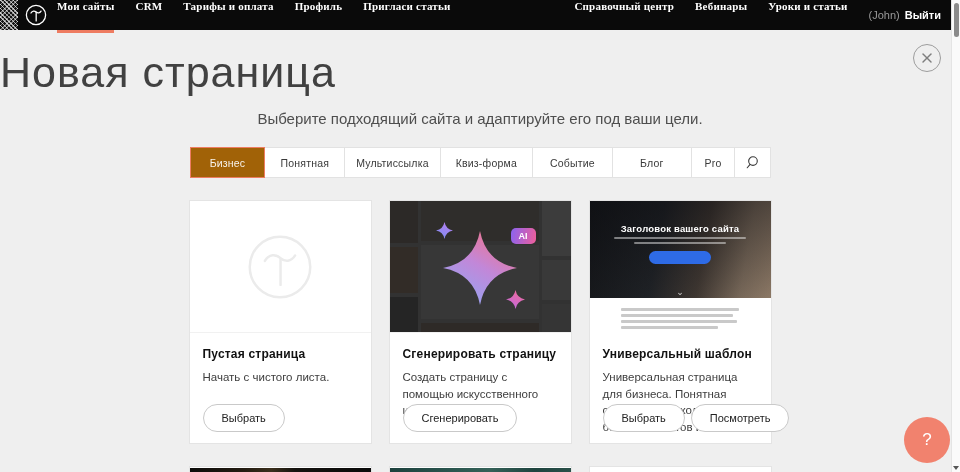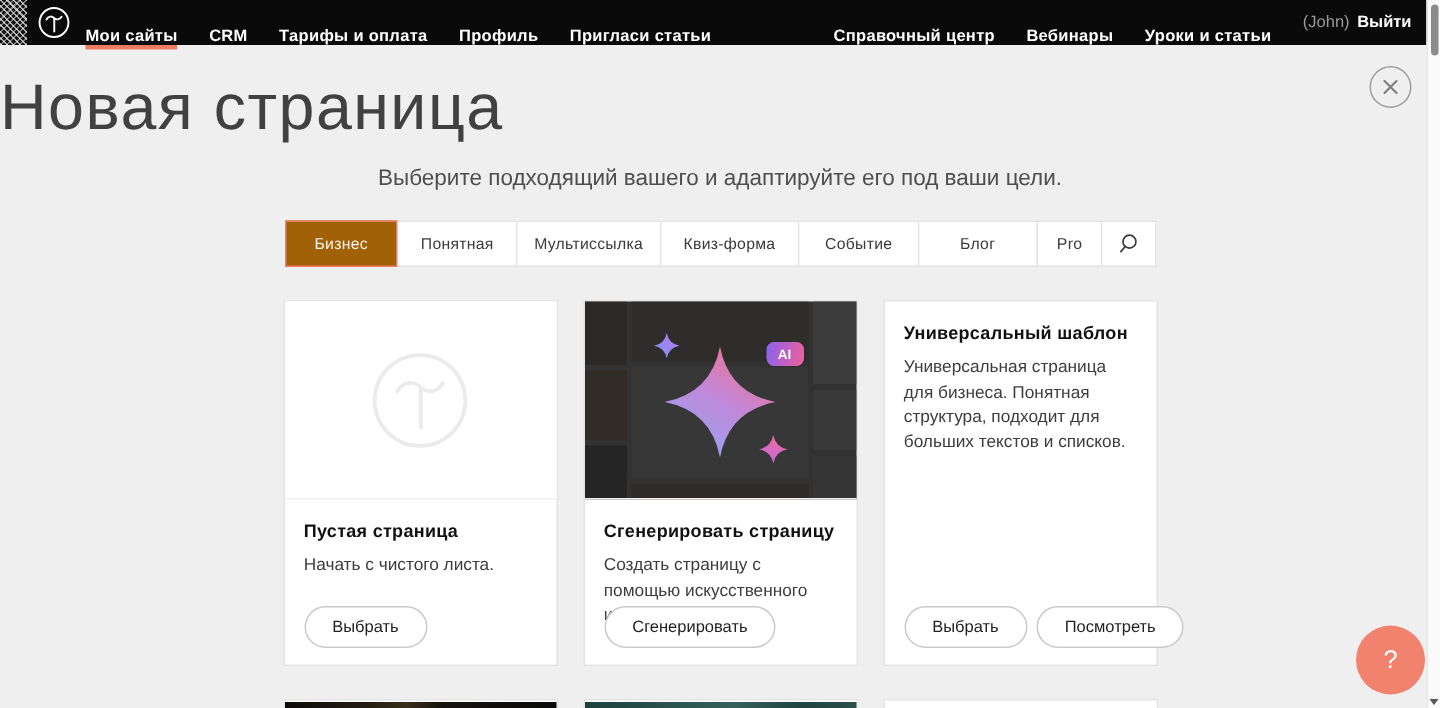--- a/index.html
+++ b/index.html
@@ -17,23 +17,23 @@
   }
   .pattern-strip {
     width:18px; height:30px; flex:0 0 18px; background-color:#141414;
     background-image:
       repeating-linear-gradient(45deg, rgba(255,255,255,.65) 0 1px, transparent 1px 3px),
       repeating-linear-gradient(-45deg, rgba(255,255,255,.45) 0 1px, transparent 1px 3px);
   }
   .logo-wrap { margin:0 10px 0 7px; display:flex; align-items:center; }
   .nav-left, .nav-right { display:flex; align-items:center; height:30px; }
   .nav-item {
-    position:relative; height:30px; display:flex; align-items:flex-end;
+    position:relative; height:30px; display:flex; align-items:flex-start;
     color:#fff; font-size:11px; font-weight:700; letter-spacing:.2px;
-    margin-right:21px; cursor:pointer; white-space:nowrap;
+    margin-right:21px; cursor:pointer; white-space:nowrap;font-family:Liberation Serif, serif;
   }
   .nav-item.active .active-underline {
     position:absolute; left:0; right:0; bottom:-3px; height:3px; background:#ee7c61;
   }
   .nav-right { margin-left:auto; margin-right:10px; }
   .nav-right .nav-item { margin-right:0; margin-left:21px; }
   .user-name { color:#9a9a9a; font-size:11px; font-weight:400; margin-left:21px; }
   .logout { color:#fff; font-size:11px; font-weight:700; margin-left:5px; cursor:pointer; }
   
   .scrollbar {
@@ -182,21 +182,21 @@
 </div>
 
 <button class="close-btn">
   <svg width="12" height="12" viewBox="0 0 12 12">
     <line x1="2" y1="2" x2="10" y2="10" stroke="#7e7e7e" stroke-width="1.4" stroke-linecap="round"></line>
     <line x1="10" y1="2" x2="2" y2="10" stroke="#7e7e7e" stroke-width="1.4" stroke-linecap="round"></line>
   </svg>
 </button>
 
 <h1 class="page-title">Новая страница</h1>
-<p class="page-subtitle">Выберите подходящий вашего и адаптируйте его под ваши цели.</p>
+<p class="page-subtitle">Выберите подходящий сайта и адаптируйте его под ваши цели.</p>
 
 <div class="tabs">
   <div class="tab active">
       <span>Бизнес</span>
     </div>
   <div class="tab">
       <span>Понятная</span>
     </div>
   <div class="tab">
       <span>Мультиссылка</span>
@@ -285,20 +285,39 @@
     <div class="card-body">
       <div class="card-title">Сгенерировать страницу</div>
       <div class="card-desc">Создать страницу с помощью искусственного интеллекта.</div>
     </div>
     <div class="card-actions">
       <button class="pill-btn">Сгенерировать</button>
     </div>
   </div>
 
   <div class="card">
+    <div class="card-img" style="border-bottom:none;">
+      <div class="preview-hero">
+        <div class="hero-content">
+          <div class="hero-heading">Заголовок вашего сайта</div>
+          <div class="hero-line" style="width:132px;"></div>
+          <div class="hero-line" style="width:92px;"></div>
+          <button class="hero-btn"></button>
+        </div>
+        <div class="hero-chevron">⌄</div>
+      </div>
+      <div class="preview-white">
+        <div class="ln-group">
+          <div class="ln" style="width:118px;"></div>
+          <div class="ln" style="width:112px;"></div>
+          <div class="ln" style="width:116px;"></div>
+          <div class="ln" style="width:97px;"></div>
+        </div>
+      </div>
+    </div>
     <div class="card-body">
       <div class="card-title">Универсальный шаблон</div>
       <div class="card-desc">Универсальная страница для бизнеса. Понятная структура, подходит для больших текстов и списков.</div>
     </div>
     <div class="card-actions">
       <button class="pill-btn">Выбрать</button>
       <button class="pill-btn">Посмотреть</button>
     </div>
   </div>
 </div>

